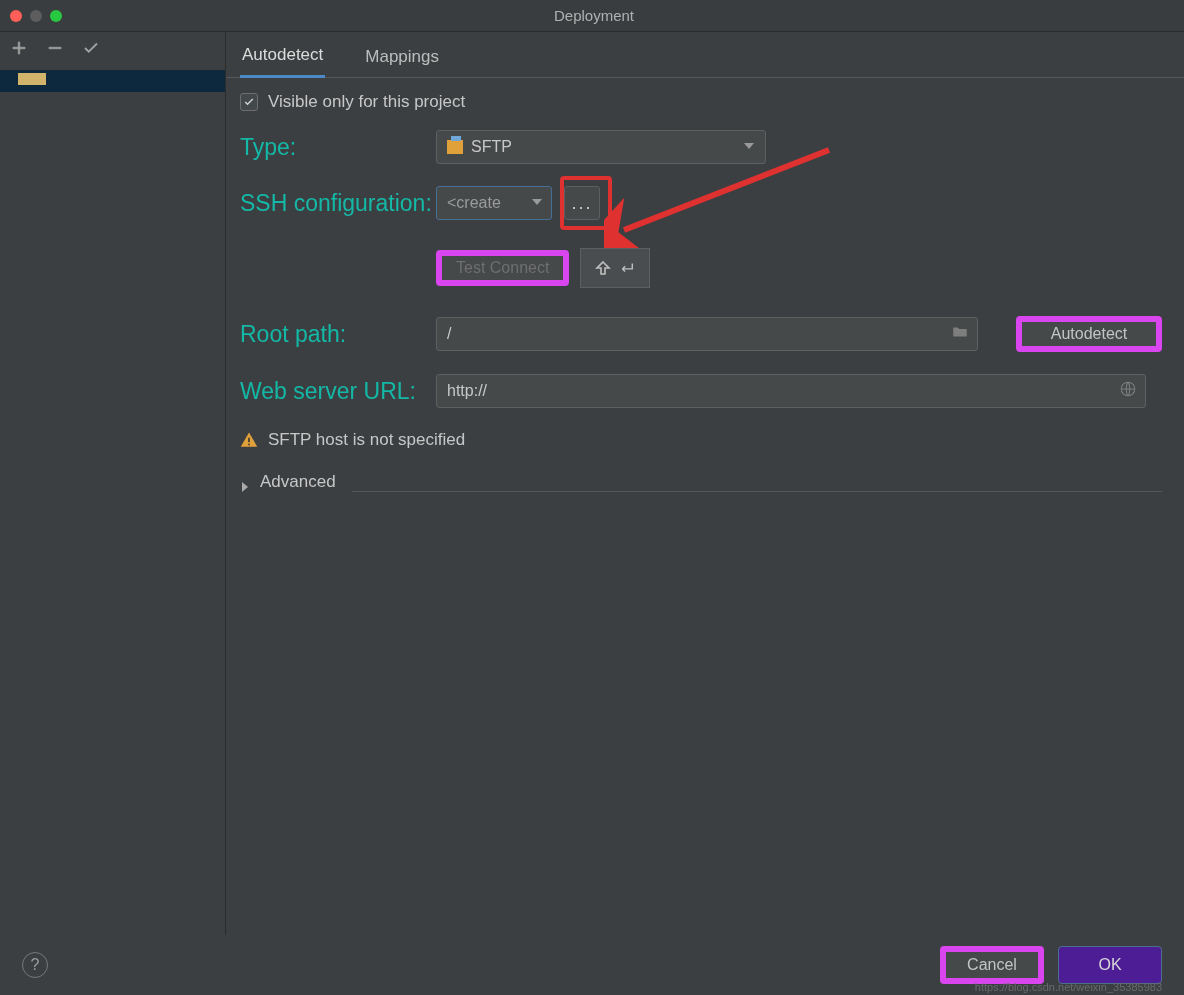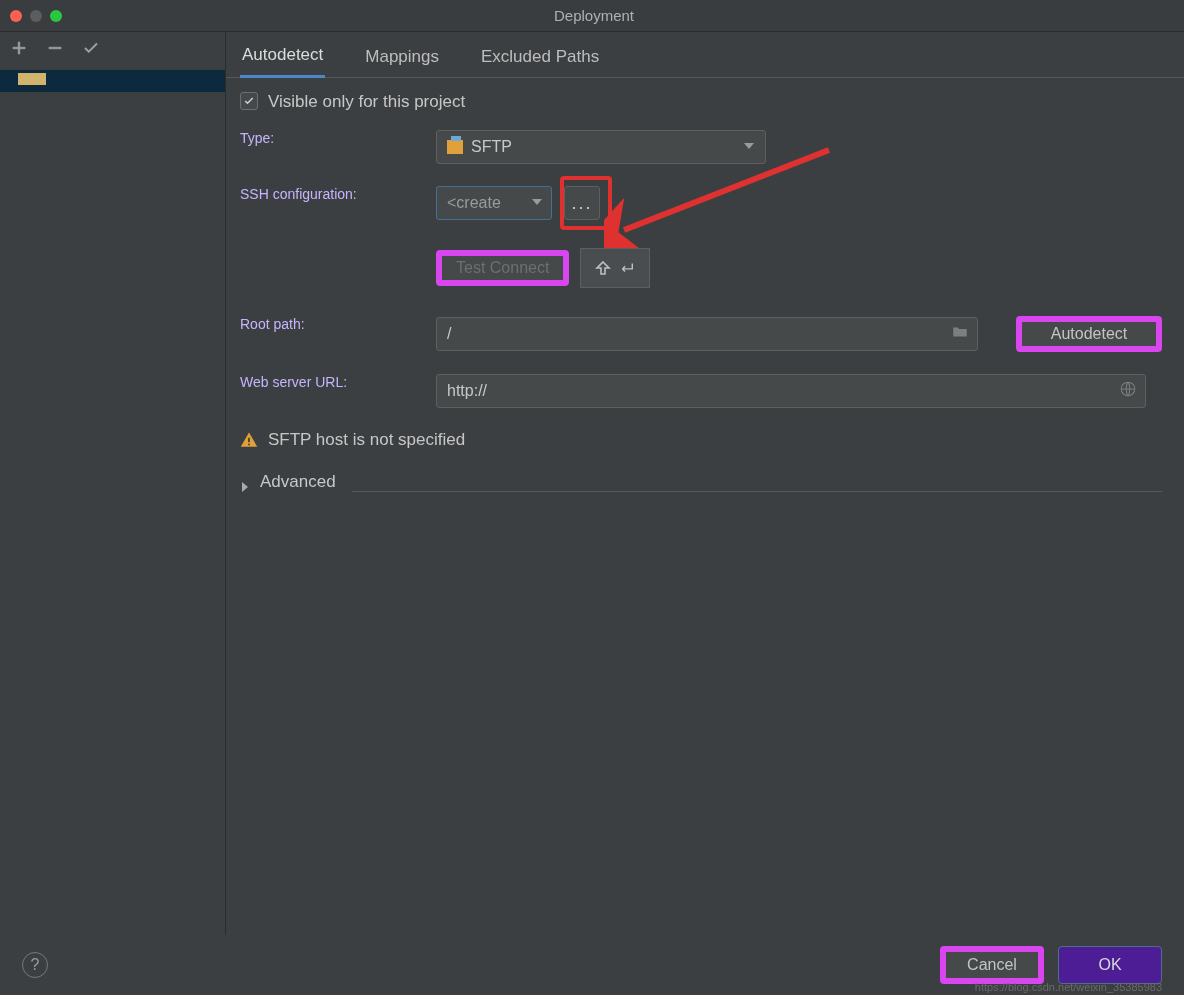--- a/index.html
+++ b/index.html
@@ -22,22 +22,22 @@
   .side-item { height: 22px; background: #0d293e; position: relative; margin-top: 2px; }
   .side-item .swatch { position: absolute; left: 18px; top: 3px; width: 28px; height: 12px; background: #d2b36b; }
 
   
   .content { flex: 1; display: flex; flex-direction: column; }
   .tabs { display: flex; align-items: flex-end; height: 46px; border-bottom: 1px solid #555758; padding-left: 14px; gap: 38px; }
   .tab { color: #bdbdbd; font-size: 17px; padding: 10px 2px 10px; cursor: pointer; }
   .tab.active { color: #dcdcdc; border-bottom: 3px solid #4a88c7; margin-bottom: -1px; }
 
   .form { padding: 14px 22px 0 14px; position: relative; }
-  .row { display: flex; align-items: flex-start; margin-bottom: 22px; }
-  .label { width: 196px; color: #c4b5fd; font-size: 14px; }
+  .row { display: flex; align-items: center; margin-bottom: 22px; }
+  .label { width: 196px; color: #14b8a6; font-size: 23px; }
   .field-area { flex: 1; display: flex; align-items: center; gap: 12px; }
 
   .chk { width: 18px; height: 18px; border: 1px solid #6e6e6e; background: #43494a; border-radius: 3px; display: inline-flex; align-items: center; justify-content: center; margin-right: 10px; }
   .chk svg { width: 12px; height: 12px; stroke: #cfcfcf; fill: none; stroke-width: 2; }
 
   .combo { height: 34px; background: #45494a; border: 1px solid #5e6060; border-radius: 3px; display: flex; align-items: center; padding: 16px 10px; color: #c8c8c8; font-size: 16px; position: relative; }
   .combo .caret { margin-left: auto; }
   .combo .caret svg { width: 12px; height: 12px; fill: #9a9a9a; }
   .combo.type { width: 330px; }
   .combo.ssh { width: 116px; border: 1px solid #466f97; color: #9b9b9b; gap: 30px; }
@@ -113,21 +113,20 @@
     <div class="side-item">
       <div class="swatch"></div>
     </div>
   </div>
 
   <div class="content">
 
     <div class="tabs">
       <div class="tab active">Autodetect</div>
       <div class="tab">Mappings</div>
-      <div class="tab">Excluded Paths</div>
     </div>
 
     <div class="form">
 
       <div class="row" style="margin-bottom:18px;">
         <span class="chk">
           <svg viewBox="0 0 16 16">
               <path d="M3 8l3 3 7-7"></path>
             </svg>
         </span>

